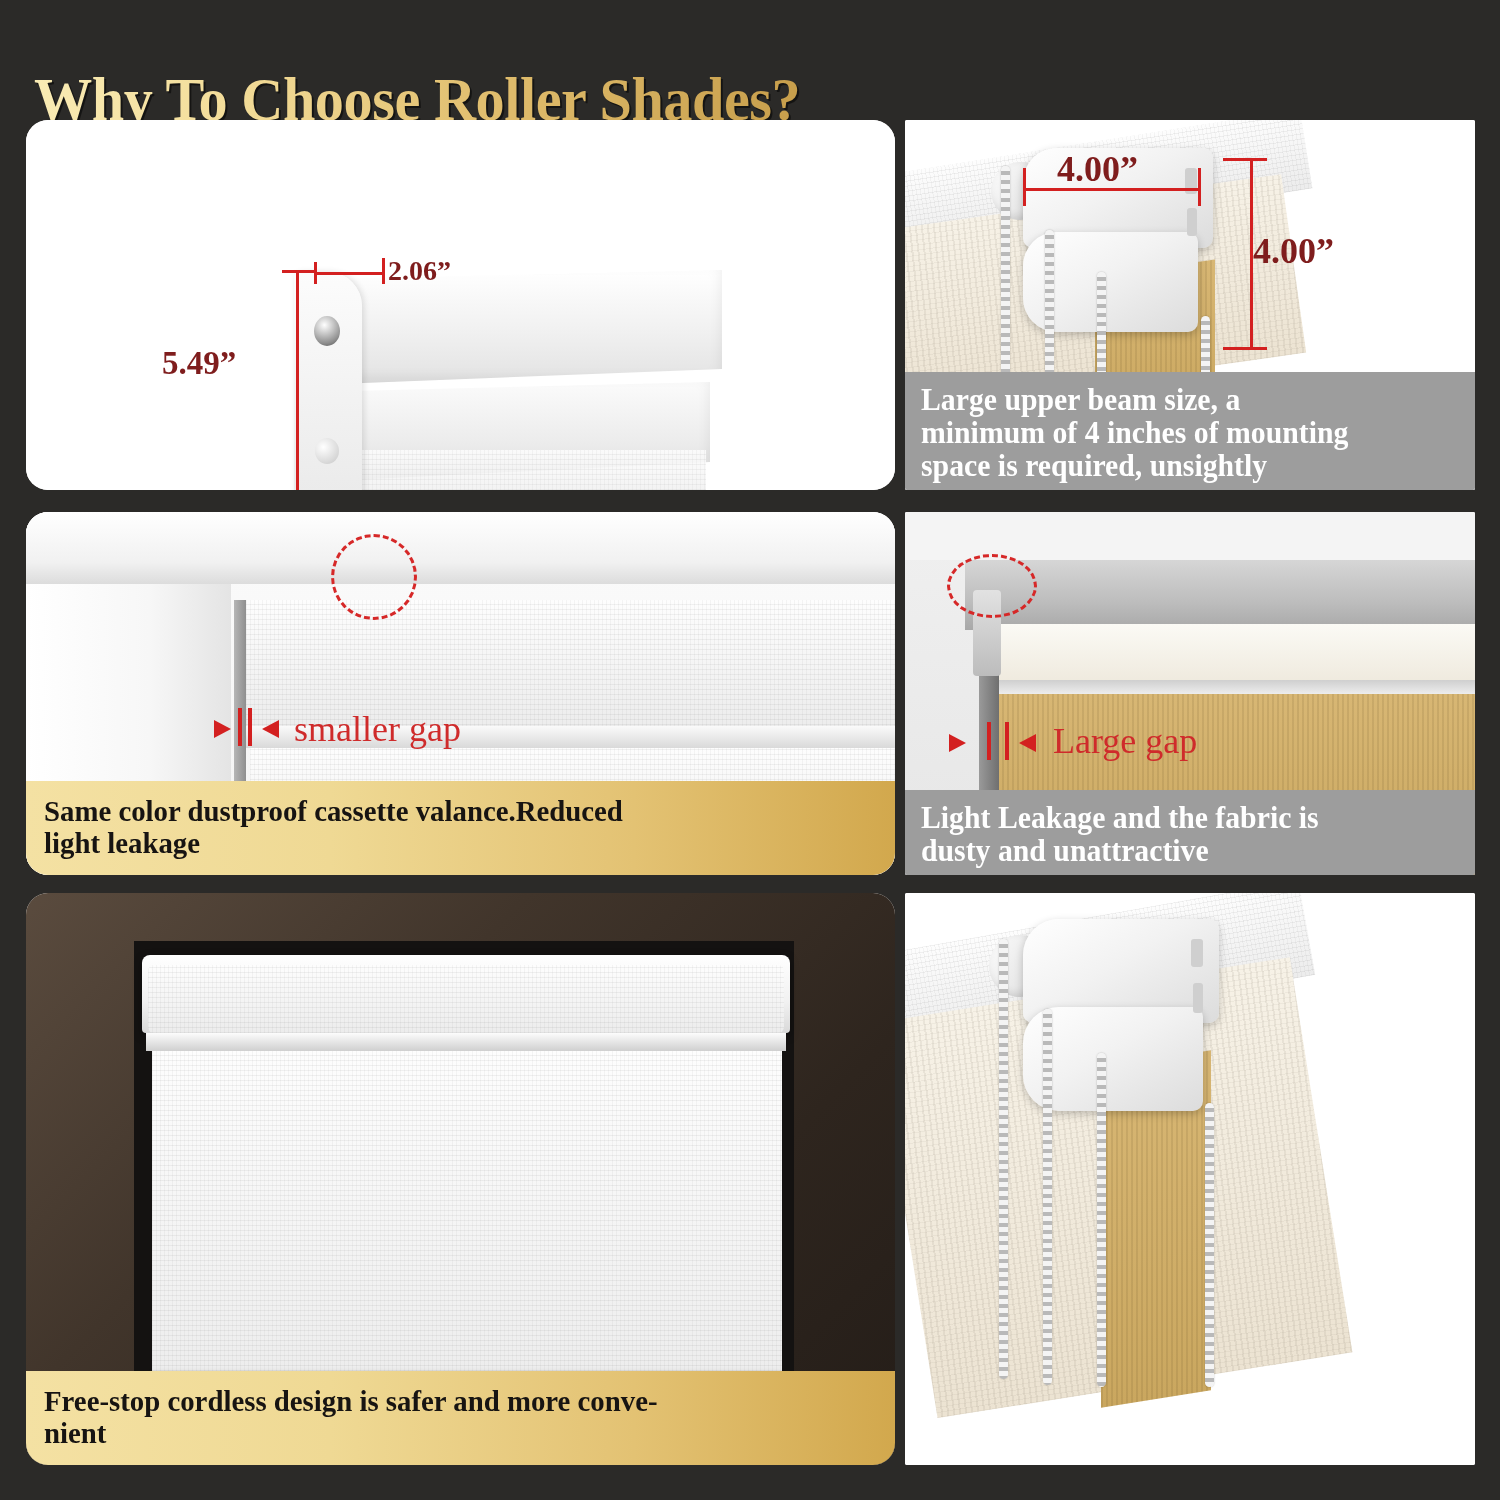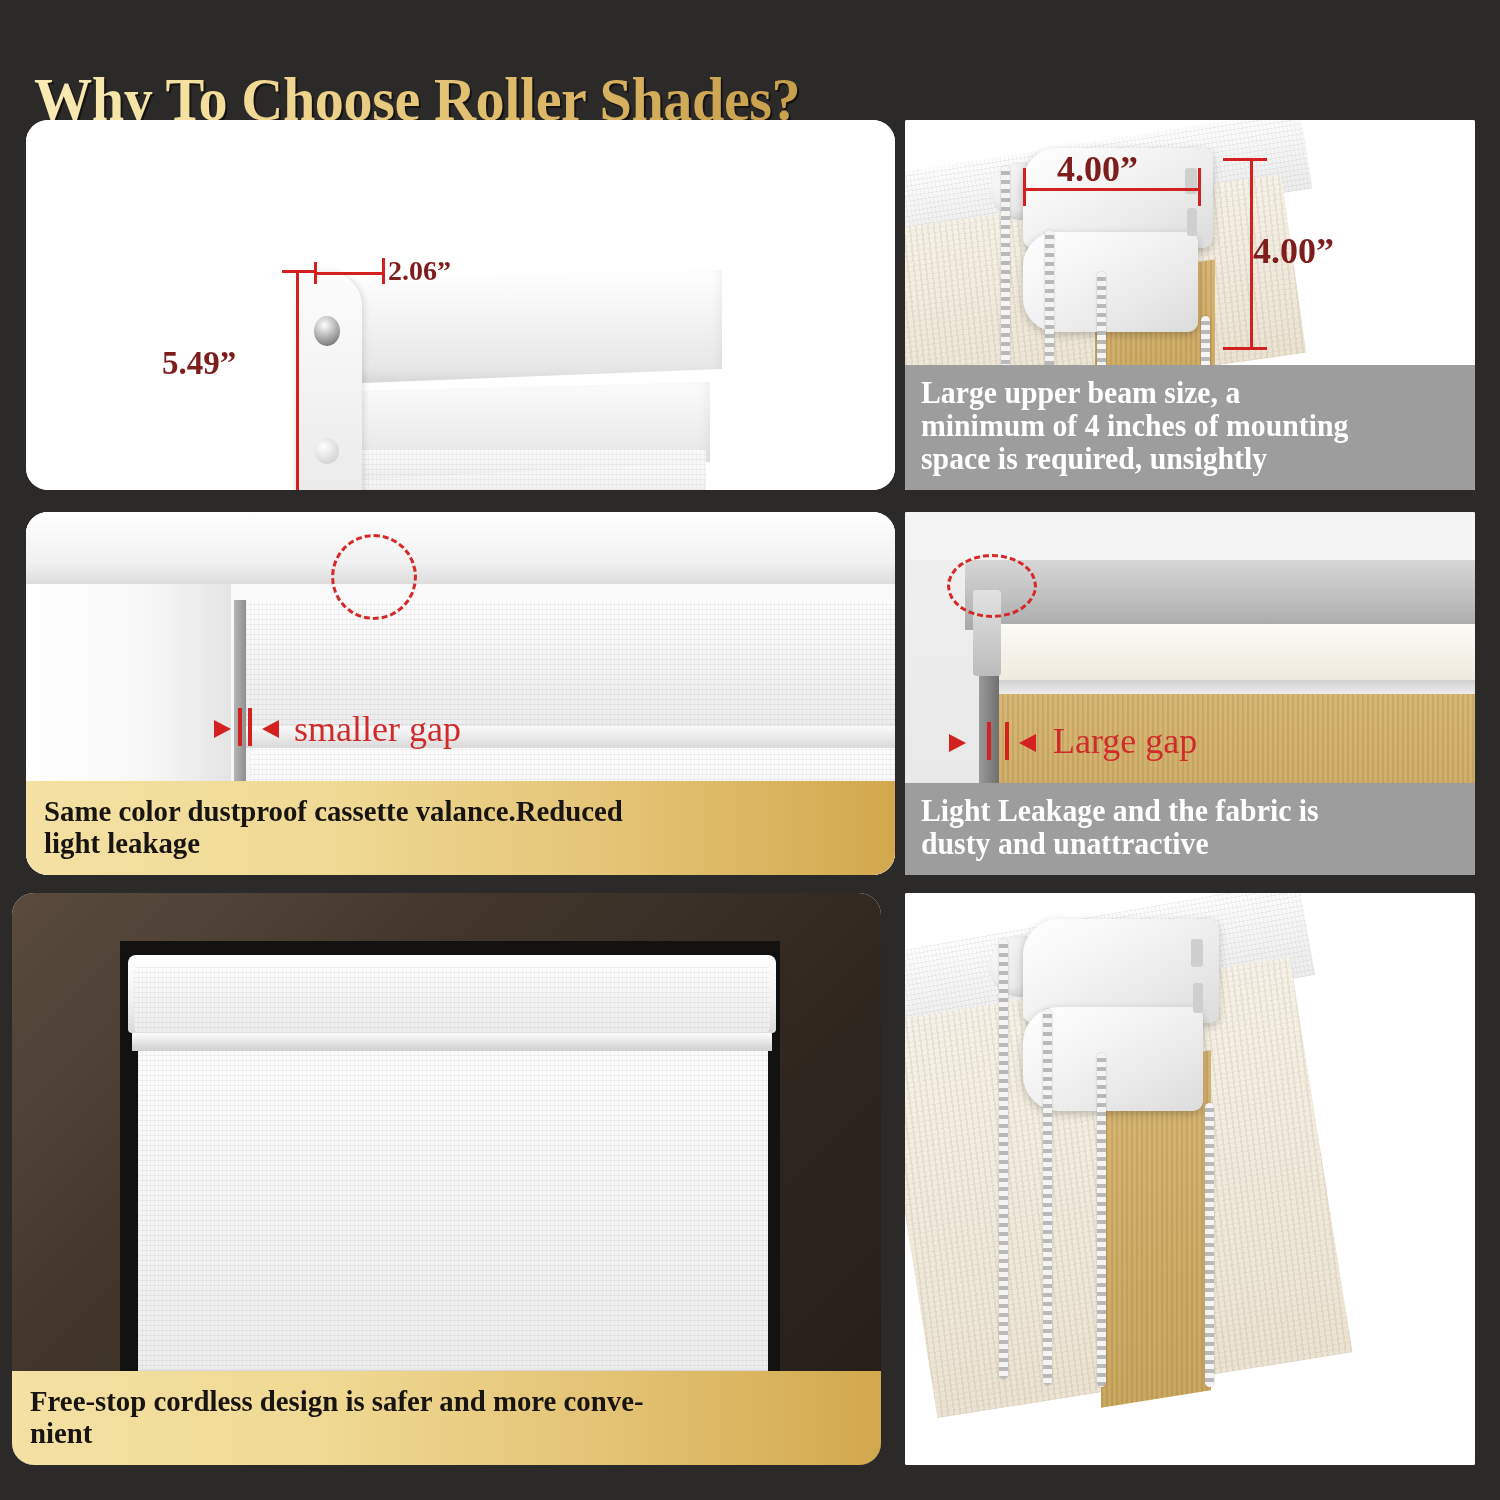--- a/index.html
+++ b/index.html
@@ -34,21 +34,21 @@
 
   
   .cap{position:absolute;left:0;right:0;bottom:0;box-sizing:border-box;}
   .cap.gold{
     background:linear-gradient(90deg,#f4e1a3 0%,#efd994 35%,#e3c273 70%,#d2a84d 100%);
     color:#171412;
     padding:14px 18px 16px 18px;
   }
   .cap.gray{
     background:#9d9d9d;color:#ffffff;
-    padding:12px 16px 14px 16px;
+    padding:12px 16px 7px 16px;
   }
   .cap .line{
     font-size:30px;font-weight:700;line-height:1.06;
     transform:scaleX(0.96);transform-origin:left center;
     white-space:nowrap;
   }
   .cap.gray .line{font-size:31px;}
 
   
   .wh{background:#ffffff;}
@@ -240,21 +240,21 @@
       <div class="tick" style="left:100px;top:210px;height:38px;"></div>
       <div class="arrowL" style="left:114px;top:222px;"></div>
       <div class="redtxt" style="left:148px;top:208px;font-size:36px;">Large gap</div>
     </div>
     <div class="cap gray">
       <div class="line">Light Leakage and the fabric is</div>
       <div class="line">dusty and unattractive</div>
     </div>
   </div>
 
-  <div class="panel good" style="left:12px;top:893px;width:869px;height:572px;">
+  <div class="panel good" style="left:26px;top:893px;width:869px;height:572px;">
     <div class="photo">
       <div class="room"></div>
       <div class="wframe" style="left:108px;top:48px;width:660px;height:524px;"></div>
       <div class="sky" style="left:148px;top:88px;width:580px;height:484px;"></div>
       <div class="tree" style="left:160px;top:330px;width:210px;height:250px;"></div>
       <div class="tree" style="left:420px;top:300px;width:300px;height:280px;"></div>
       <div class="tree" style="left:352px;top:380px;width:150px;height:200px;opacity:.85;"></div>
 
       <div style="position:absolute;left:116px;top:62px;width:648px;height:78px;
                   background:linear-gradient(180deg,#ffffff,#f1f1f1 60%,#d9d9d9);

